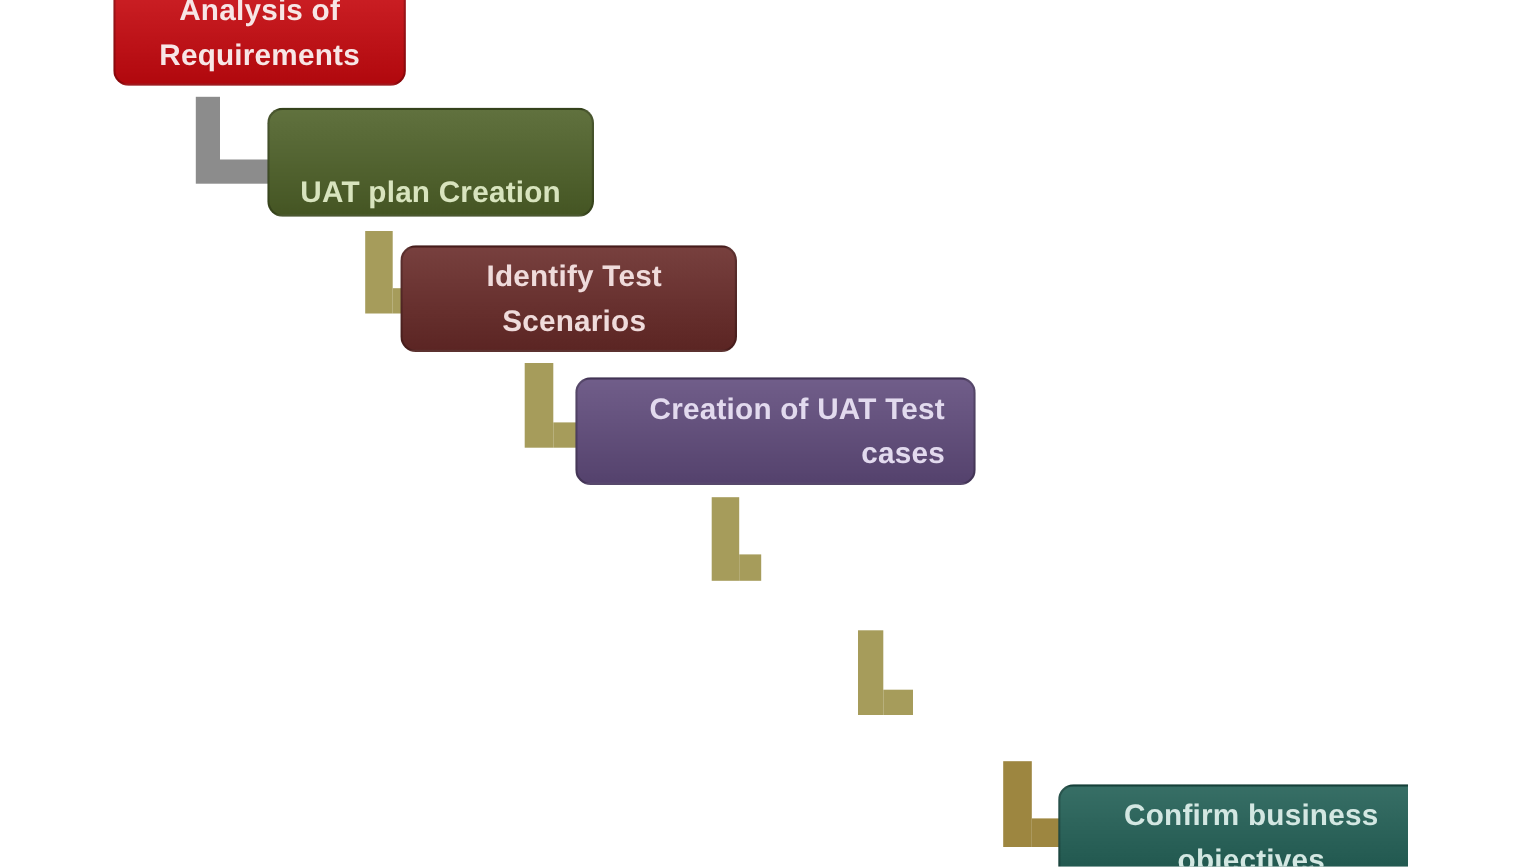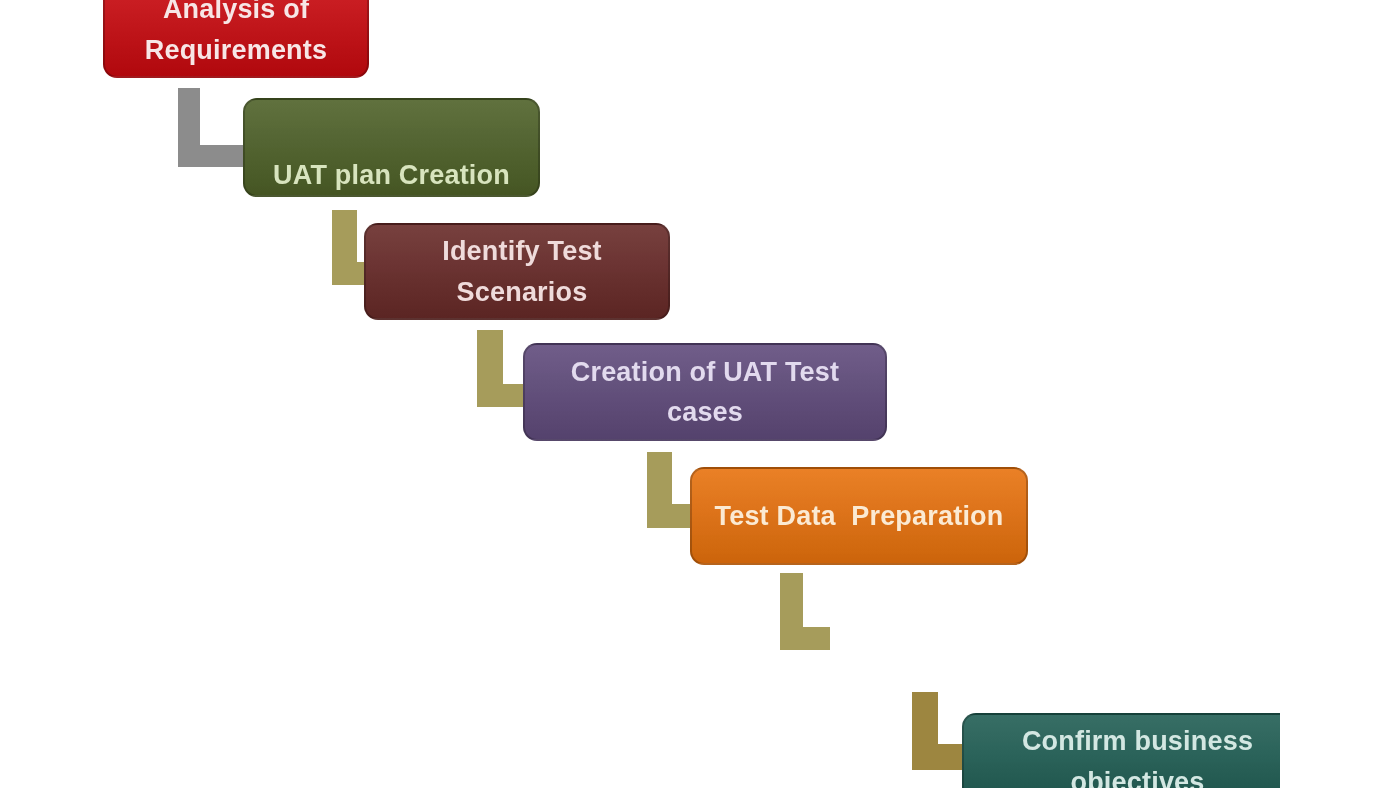--- a/index.html
+++ b/index.html
@@ -27,21 +27,21 @@
   .box-label {
     font-size: 27px;
     font-weight: 600;
     line-height: 1.5;
     white-space: pre-wrap;
     letter-spacing: 0.2px;
   }
   .box-1 { left: 103px; top: -19px; width: 266px; height: 97px; }
   .box-2 { left: 243px; top:  98px; width: 297px; height: 99px; align-items: flex-end; }
   .box-3 { left: 364px; top: 223px; width: 306px; height: 97px; padding-left: 28px; }
-  .box-4 { left: 523px; top: 343px; width: 364px; height: 98px; padding: 16px 26px; }
+  .box-4 { left: 523px; top: 343px; width: 364px; height: 98px; padding: 16px 26px; text-align: right; }
   .box-5 { left: 690px; top: 467px; width: 338px; height: 98px; padding: 0 8px; }
   .box-6 { left: 828px; top: 585px; width: 330px; height: 101px; }
   .box-7 { left: 962px; top: 713px; width: 351px; height: 97px; }
 
   
   .conn-v, .conn-h { position: absolute; }
   .c1 .conn-v { left: 178px; top:  88px; width: 22px; height: 79px; }
   .c1 .conn-h { left: 200px; top: 145px; width: 45px; height: 22px; }
   .c2 .conn-v { left: 332px; top: 210px; width: 25px; height: 75px; }
   .c2 .conn-h { left: 357px; top: 262px; width: 28px; height: 23px; }
@@ -89,20 +89,17 @@
   </div>
   <div class="box box-2" style="background-color: rgb(78, 97, 40);">
     <span class="box-label" style="color: rgb(216, 228, 190);">UAT plan Creation</span>
   </div>
   <div class="box box-3" style="background-color: rgb(104, 42, 40);">
     <span class="box-label" style="color: rgb(239, 219, 219);">Identify Test Scenarios</span>
   </div>
   <div class="box box-4" style="background-color: rgb(96, 75, 124);">
     <span class="box-label" style="color: rgb(226, 218, 238);">Creation of UAT Test cases</span>
   </div>
-  <div class="box box-5" style="background-color: rgb(232, 114, 13);">
-    <span class="box-label" style="color: rgb(251, 234, 211);">Test Data  Preparation</span>
-  </div>
   <div class="box box-7" style="background-color: rgb(32, 94, 84);">
     <span class="box-label" style="color: rgb(211, 231, 226);">Confirm business objectives</span>
   </div>
 
 </div>
 
 </body></html>

